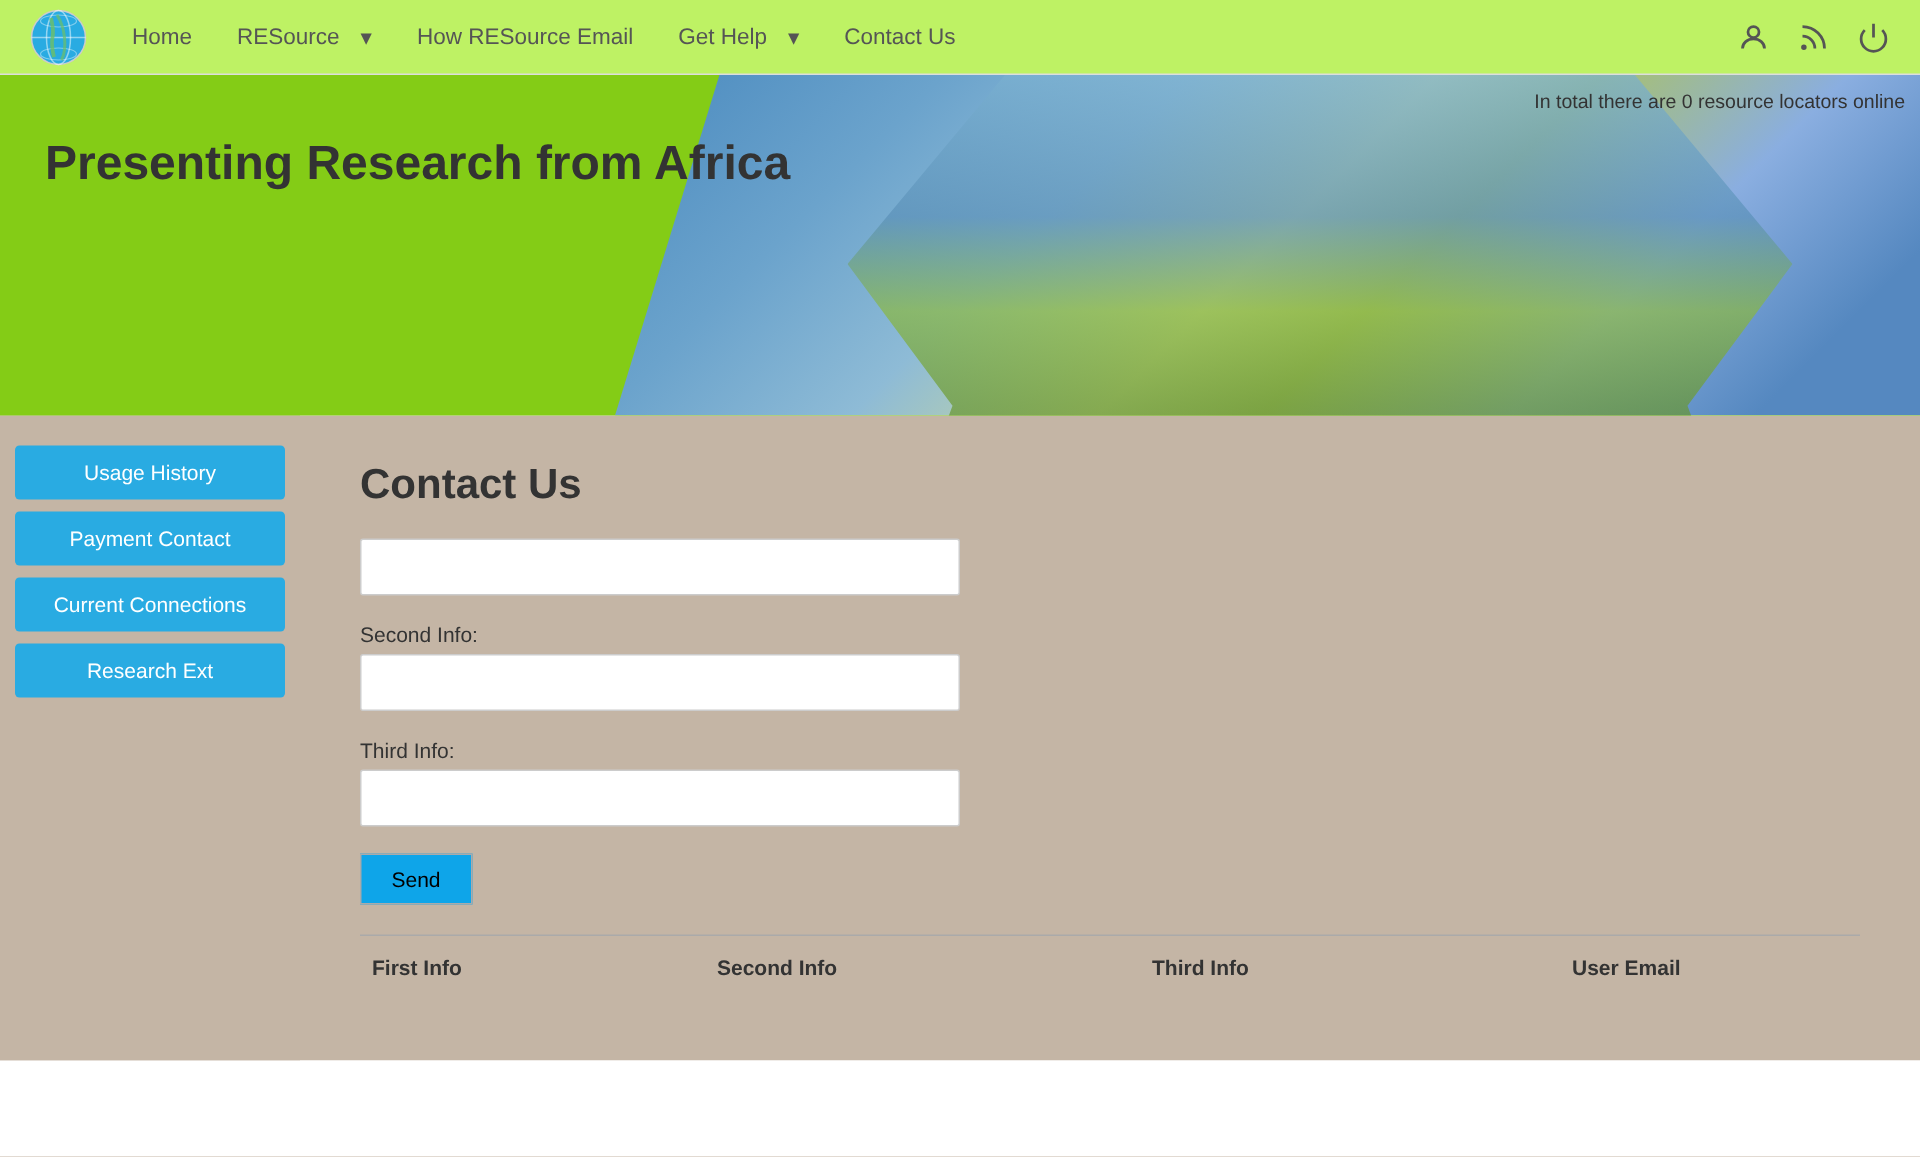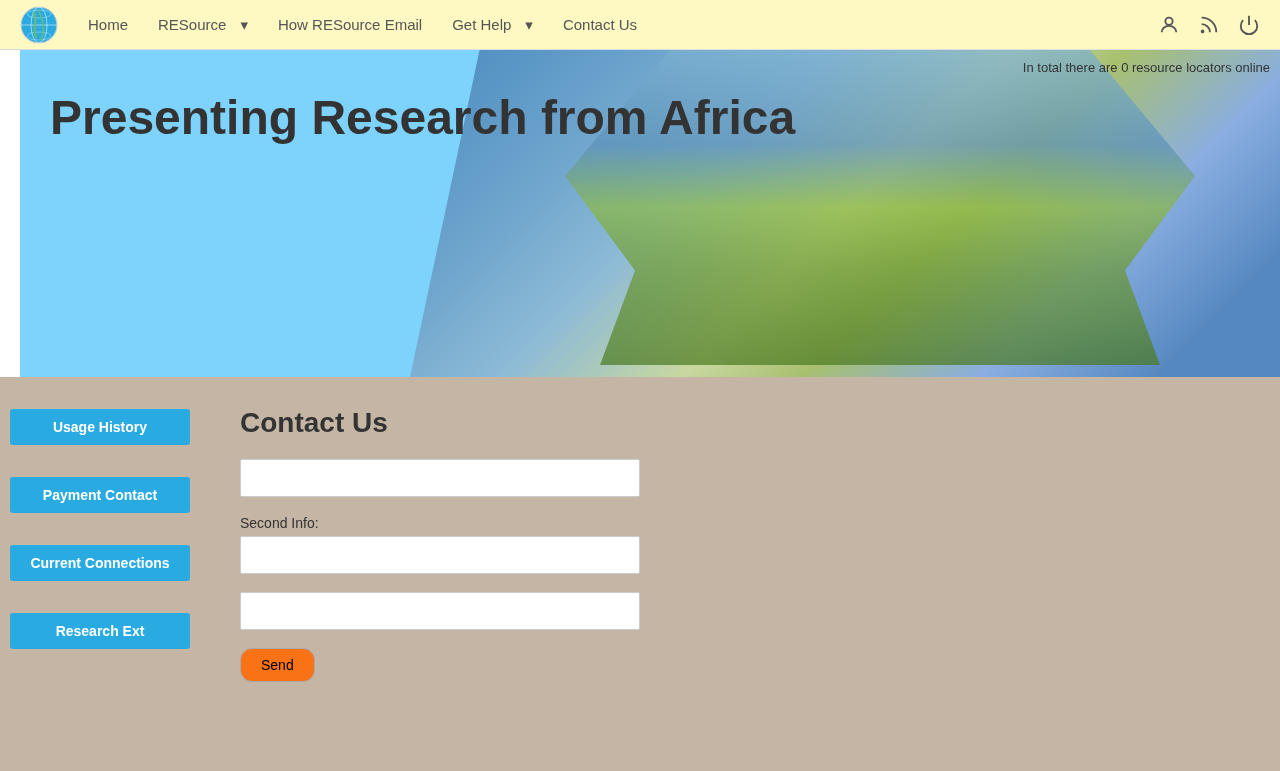--- a/index.html
+++ b/index.html
@@ -3,21 +3,21 @@
   <meta charset="utf-8">
   <style>
     * { margin: 0; padding: 0; box-sizing: border-box; }
     body { font-family: Arial, sans-serif; background: #fff; }
 
     
     nav {
       display: flex;
       align-items: center;
       height: 50px;
-      background: #fef9c3;
+      background: #bef264;
       border-bottom: 1px solid #ddd;
       padding: 0 20px;
       position: relative;
       z-index: 10;
     }
     .nav-logo {
       width: 38px;
       height: 38px;
       margin-right: 30px;
       flex-shrink: 0;
@@ -50,24 +50,23 @@
     .nav-icon {
       width: 22px;
       height: 22px;
       cursor: pointer;
       color: #555;
     }
 
     
     .hero {
       position: relative;
-      height: 327px;
+      height: 227px;
       overflow: hidden;
-      background: #7dd3fc;
-      margin-left: 20px;
+      background: #84cc16;
     }
     .hero-bg {
       position: absolute;
       right: 0;
       top: 0;
       width: 870px;
       height: 100%;
       background: linear-gradient(135deg, #4a8abf 0%, #6ba3cc 20%, #8ebbd6 35%, #c8d8a0 50%, #a8c070 60%, #8aaee0 75%, #5588c0 90%);
       clip-path: polygon(8% 0%, 100% 0%, 100% 100%, 0% 100%);
     }
@@ -81,21 +80,21 @@
       background: linear-gradient(180deg, #7ab0d0 0%, #5a90b8 30%, #8ab840 50%, #6a9830 70%, #4a7820 100%);
       opacity: 0.7;
       clip-path: polygon(20% 0%, 80% 0%, 95% 40%, 85% 70%, 90% 100%, 10% 100%, 15% 70%, 5% 40%);
     }
     .hero-content {
       position: relative;
       z-index: 5;
       padding: 40px 30px;
     }
     .hero-title {
-      font-size: 48px;
+      font-size: 32px;
       font-weight: 700;
       color: #333;
       line-height: 1.15;
       margin-bottom: 20px;
     }
     .hero-subtitle {
       font-size: 15px;
       color: #444;
       max-width: 530px;
       line-height: 1.5;
@@ -121,30 +120,30 @@
       width: 200px;
       flex-shrink: 0;
       padding: 20px 0;
       display: flex;
       flex-direction: column;
       gap: 8px;
       background: #c4b5a5;
     }
     .sidebar-btn {
       display: block;
-      margin: 12px 10px;
+      margin: 0 10px;
       padding: 10px 15px;
       background: #29abe2;
       color: #fff;
       text-align: center;
       border: none;
       border-radius: 3px;
       font-size: 14px;
       cursor: pointer;
-      font-weight: 700;
+      font-weight: 400;
     }
 
     
     .contact-section {
       flex: 1;
       padding: 30px 40px;
     }
     .contact-title {
       font-size: 28px;
       color: #333;
@@ -166,25 +165,25 @@
       width: 400px;
       height: 38px;
       border: 1px solid #ccc;
       background: #fff;
       padding: 5px 10px;
       font-size: 14px;
       border-radius: 2px;
     }
     .send-btn {
       padding: 8px 20px;
-      background: #f97316;
+      background: #0ea5e9;
       border: 1px solid #aaa;
       font-size: 14px;
       cursor: pointer;
-      border-radius: 12px;
+      border-radius: 0;
       margin-bottom: 20px;
     }
 
     
     .contact-table-header {
       display: grid;
       grid-template-columns: 230px 290px 280px 200px;
       border-top: 1px solid #aaa;
       padding-top: 8px;
     }
@@ -270,20 +269,27 @@
     <div class="form-group">
       <input type="text" class="form-input" value="" style="">
     </div>
 
     <div class="form-group">
       <label class="form-label">Second Info:</label>
       <input type="text" class="form-input" value="" style="">
     </div>
 
     <div class="form-group">
+      <label class="form-label">Third Info:</label>
       <input type="text" class="form-input" value="" style="">
     </div>
 
     <button class="send-btn">Send</button>
 
+    <div class="contact-table-header">
+      <div class="table-col-header">First Info</div>
+      <div class="table-col-header">Second Info</div>
+      <div class="table-col-header">Third Info</div>
+      <div class="table-col-header">User Email</div>
+    </div>
   </div>
 
 </div>
 
 </body></html>

